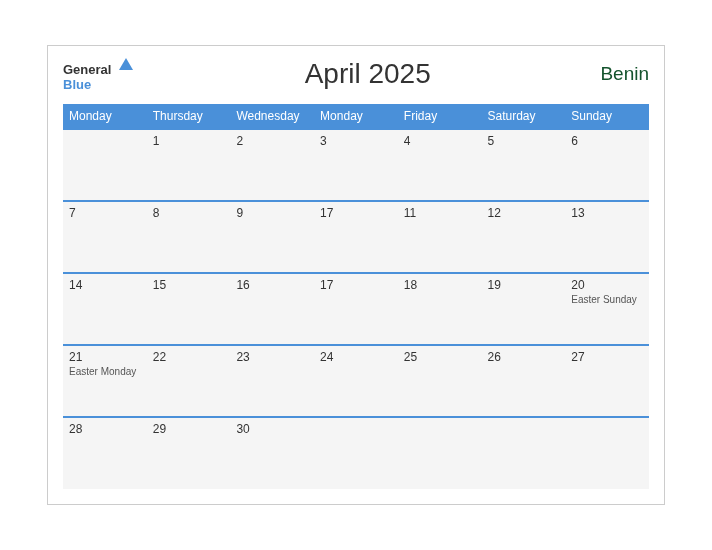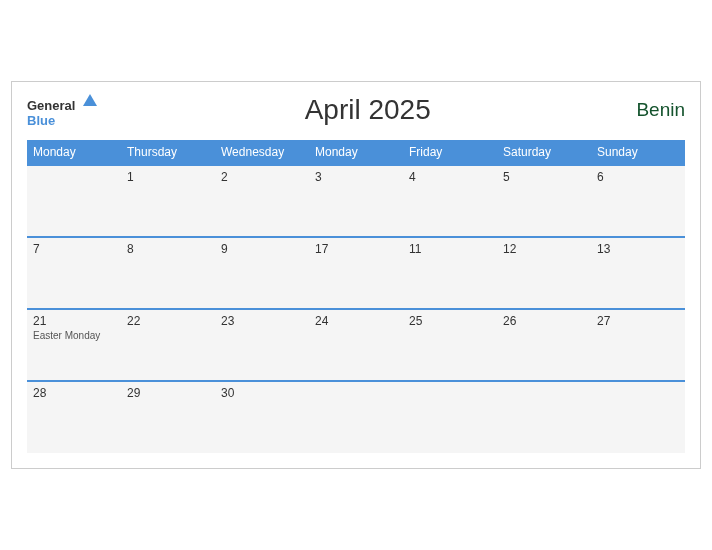--- a/index.html
+++ b/index.html
@@ -6,21 +6,21 @@
     body {
       font-family: Arial, sans-serif;
       background: #fff;
       width: 712px;
       height: 550px;
       display: flex;
       align-items: center;
       justify-content: center;
     }
     .calendar-container {
-      width: 690px;
+      width: 618px;
       background: #fff;
       border: 1px solid #ccc;
       padding: 10px 15px 15px;
     }
     .calendar-header {
       display: flex;
       justify-content: space-between;
       align-items: center;
       margin-bottom: 12px;
     }
@@ -173,20 +173,44 @@
           </td>
           <td>
             <span class="day-number">12</span>
           </td>
           <td>
             <span class="day-number">13</span>
           </td>
         </tr>
         <tr>
           <td>
+            <span class="day-number">14</span>
+          </td>
+          <td>
+            <span class="day-number">15</span>
+          </td>
+          <td>
+            <span class="day-number">16</span>
+          </td>
+          <td>
+            <span class="day-number">17</span>
+          </td>
+          <td>
+            <span class="day-number">18</span>
+          </td>
+          <td>
+            <span class="day-number">19</span>
+          </td>
+          <td>
+            <span class="day-number">20</span>
+            <span class="holiday-label">Easter Sunday</span>
+          </td>
+        </tr>
+        <tr>
+          <td>
             <span class="day-number">21</span>
             <span class="holiday-label">Easter Monday</span>
           </td>
           <td>
             <span class="day-number">22</span>
           </td>
           <td>
             <span class="day-number">23</span>
           </td>
           <td>

